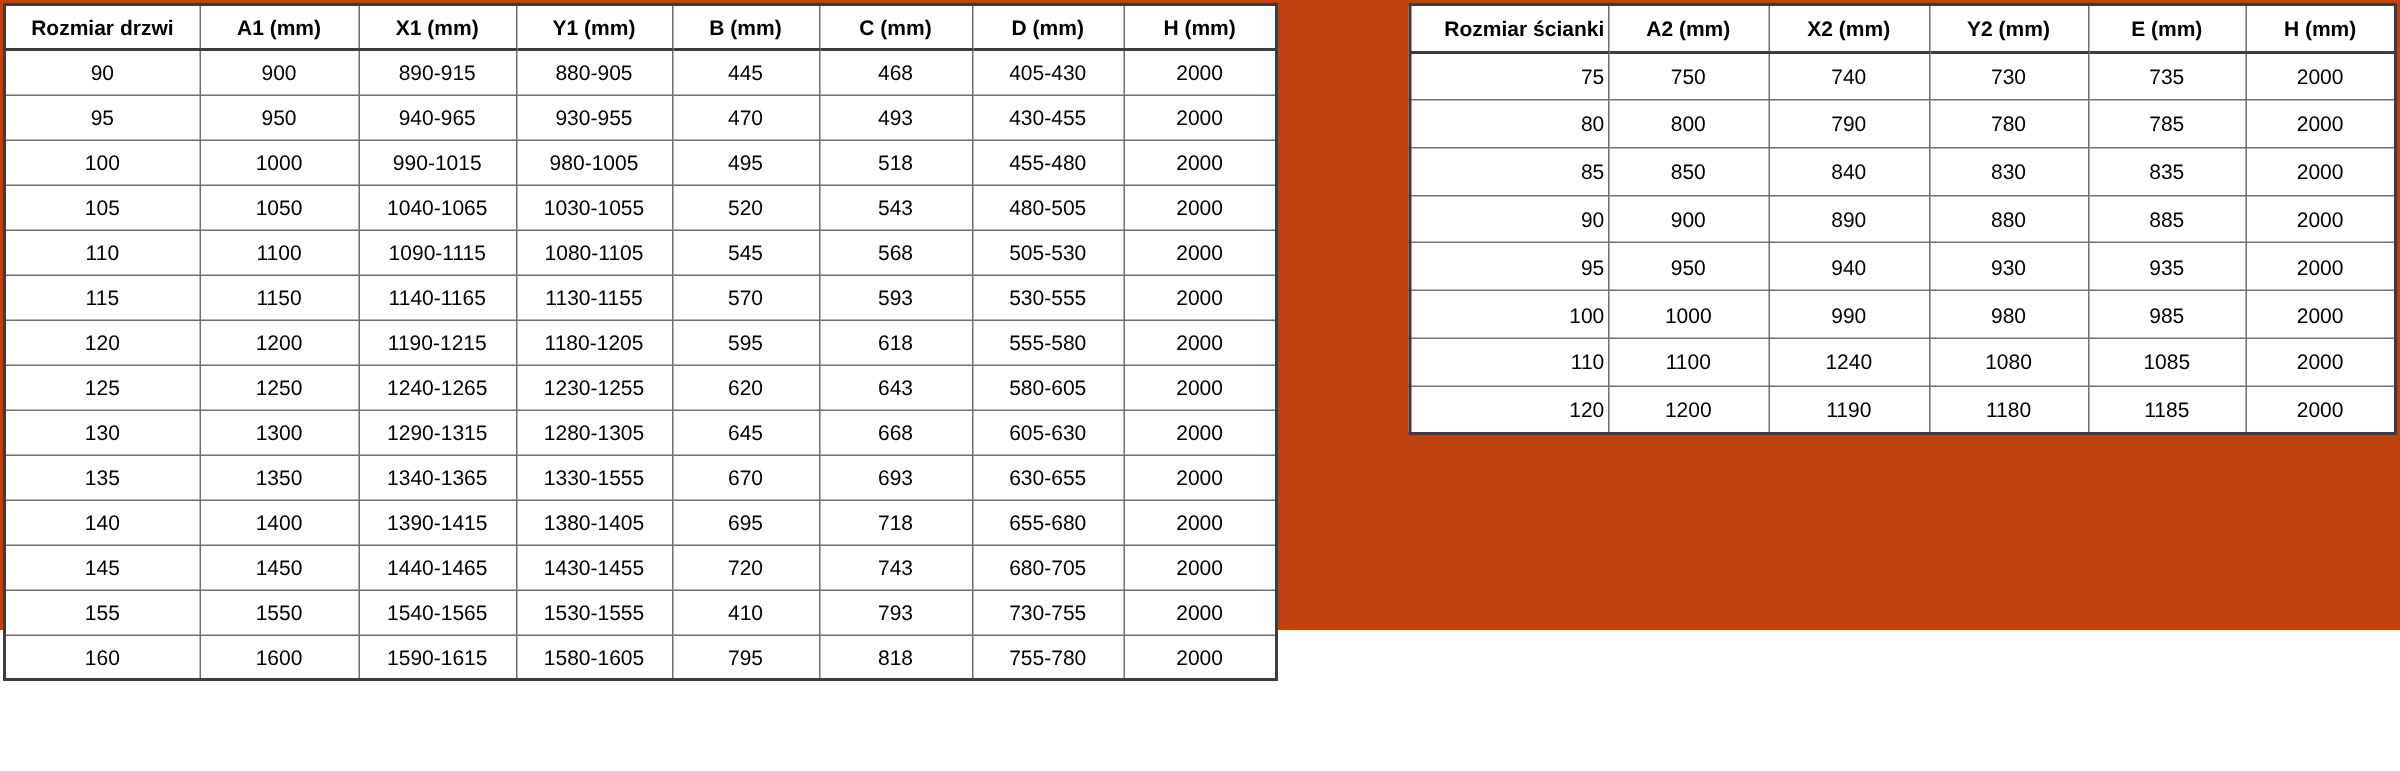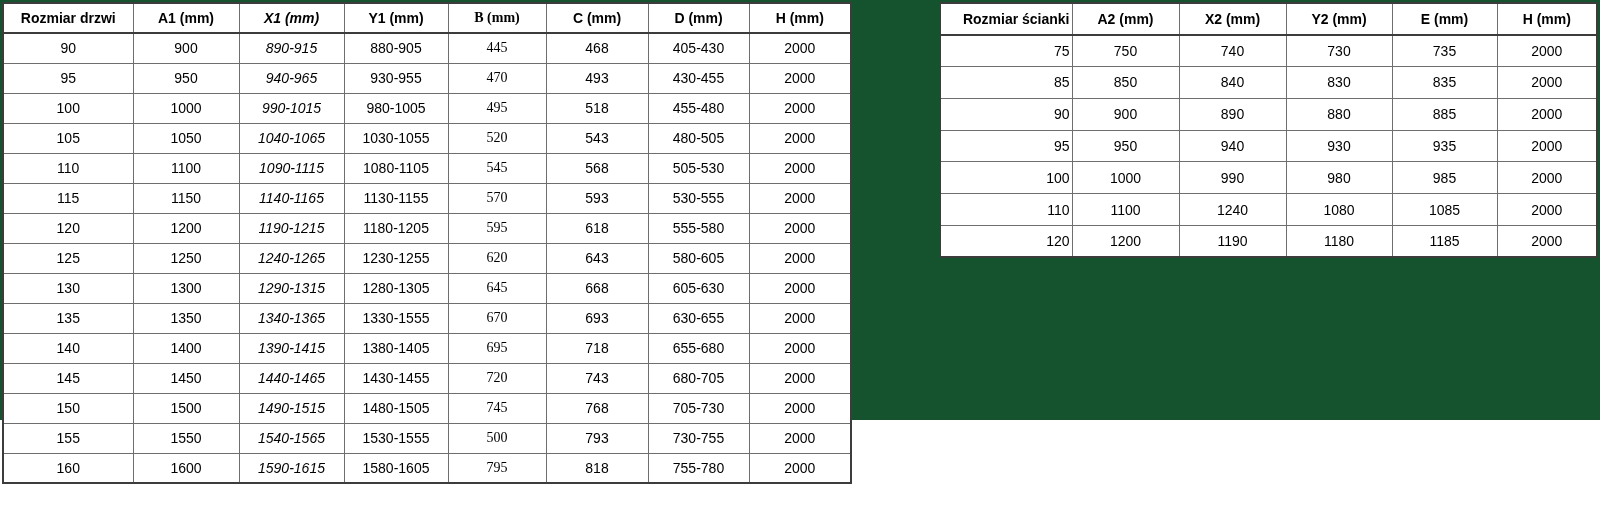--- a/index.html
+++ b/index.html
@@ -2,21 +2,21 @@
 <html><head>
 <meta charset="utf-8">
 <style>
   * { margin: 0; padding: 0; box-sizing: border-box; }
   html, body {
     width: 1600px; height: 514px;
     background: #ffffff;
     font-family: "Liberation Sans", sans-serif;
     overflow: hidden;
   }
-  .page { position: relative; width: 1600px; height: 420px; background: #14532d; }
+  .page { position: relative; width: 1600px; height: 420px; background: #c2410c; }
 
   table.spec {
     position: absolute;
     border-collapse: collapse;
     table-layout: fixed;
     background: #fff;
     border: 2px solid #3c3c3c;
   }
   table.spec th, table.spec td {
     border: 1px solid #6e6e6e;
@@ -31,23 +31,23 @@
   table.spec th {
     font-weight: bold;
     border-bottom: 2px solid #3c3c3c;
   }
 
   
   .t-doors { left: 2px; top: 2px; }
   .t-doors tr { height: 30px; }
   .t-doors th:nth-child(1), .t-doors td:nth-child(1) { width: 130px; }
   .t-doors th:nth-child(2), .t-doors td:nth-child(2) { width: 106px; margin-top: 37px; }
-  .t-doors th:nth-child(3), .t-doors td:nth-child(3) { width: 105px; font-style: italic; }
+  .t-doors th:nth-child(3), .t-doors td:nth-child(3) { width: 105px; }
   .t-doors th:nth-child(4), .t-doors td:nth-child(4) { width: 104px; }
-  .t-doors th:nth-child(5), .t-doors td:nth-child(5) { width: 98px; font-family: Liberation Serif, serif;  }
+  .t-doors th:nth-child(5), .t-doors td:nth-child(5) { width: 98px;  }
   .t-doors th:nth-child(6), .t-doors td:nth-child(6) { width: 102px; }
   .t-doors th:nth-child(7), .t-doors td:nth-child(7) { width: 101px; }
   .t-doors th:nth-child(8), .t-doors td:nth-child(8) { width: 102px; }
 
   
   .t-walls { left: 939px; top: 2px; }
   .t-walls tr { height: 31.8px; }
   .t-walls th:nth-child(1), .t-walls td:nth-child(1) { width: 132px; text-align: right; }
   .t-walls th:nth-child(2), .t-walls td:nth-child(2) { width: 107px; }
   .t-walls th:nth-child(3), .t-walls td:nth-child(3) { width: 107px; }
@@ -187,35 +187,25 @@
           <td>145</td>
           <td>1450</td>
           <td>1440-1465</td>
           <td>1430-1455</td>
           <td>720</td>
           <td>743</td>
           <td>680-705</td>
           <td>2000</td>
         </tr>
         <tr>
-          <td>150</td>
-          <td>1500</td>
-          <td>1490-1515</td>
-          <td>1480-1505</td>
-          <td>745</td>
-          <td>768</td>
-          <td>705-730</td>
-          <td>2000</td>
-        </tr>
-        <tr>
           <td>155</td>
           <td>1550</td>
           <td>1540-1565</td>
           <td>1530-1555</td>
-          <td>500</td>
+          <td>410</td>
           <td>793</td>
           <td>730-755</td>
           <td>2000</td>
         </tr>
         <tr>
           <td>160</td>
           <td>1600</td>
           <td>1590-1615</td>
           <td>1580-1605</td>
           <td>795</td>
@@ -240,20 +230,28 @@
       <tbody>
         <tr>
           <td>75</td>
           <td>750</td>
           <td>740</td>
           <td>730</td>
           <td>735</td>
           <td>2000</td>
         </tr>
         <tr>
+          <td>80</td>
+          <td>800</td>
+          <td>790</td>
+          <td>780</td>
+          <td>785</td>
+          <td>2000</td>
+        </tr>
+        <tr>
           <td>85</td>
           <td>850</td>
           <td>840</td>
           <td>830</td>
           <td>835</td>
           <td>2000</td>
         </tr>
         <tr>
           <td>90</td>
           <td>900</td>

